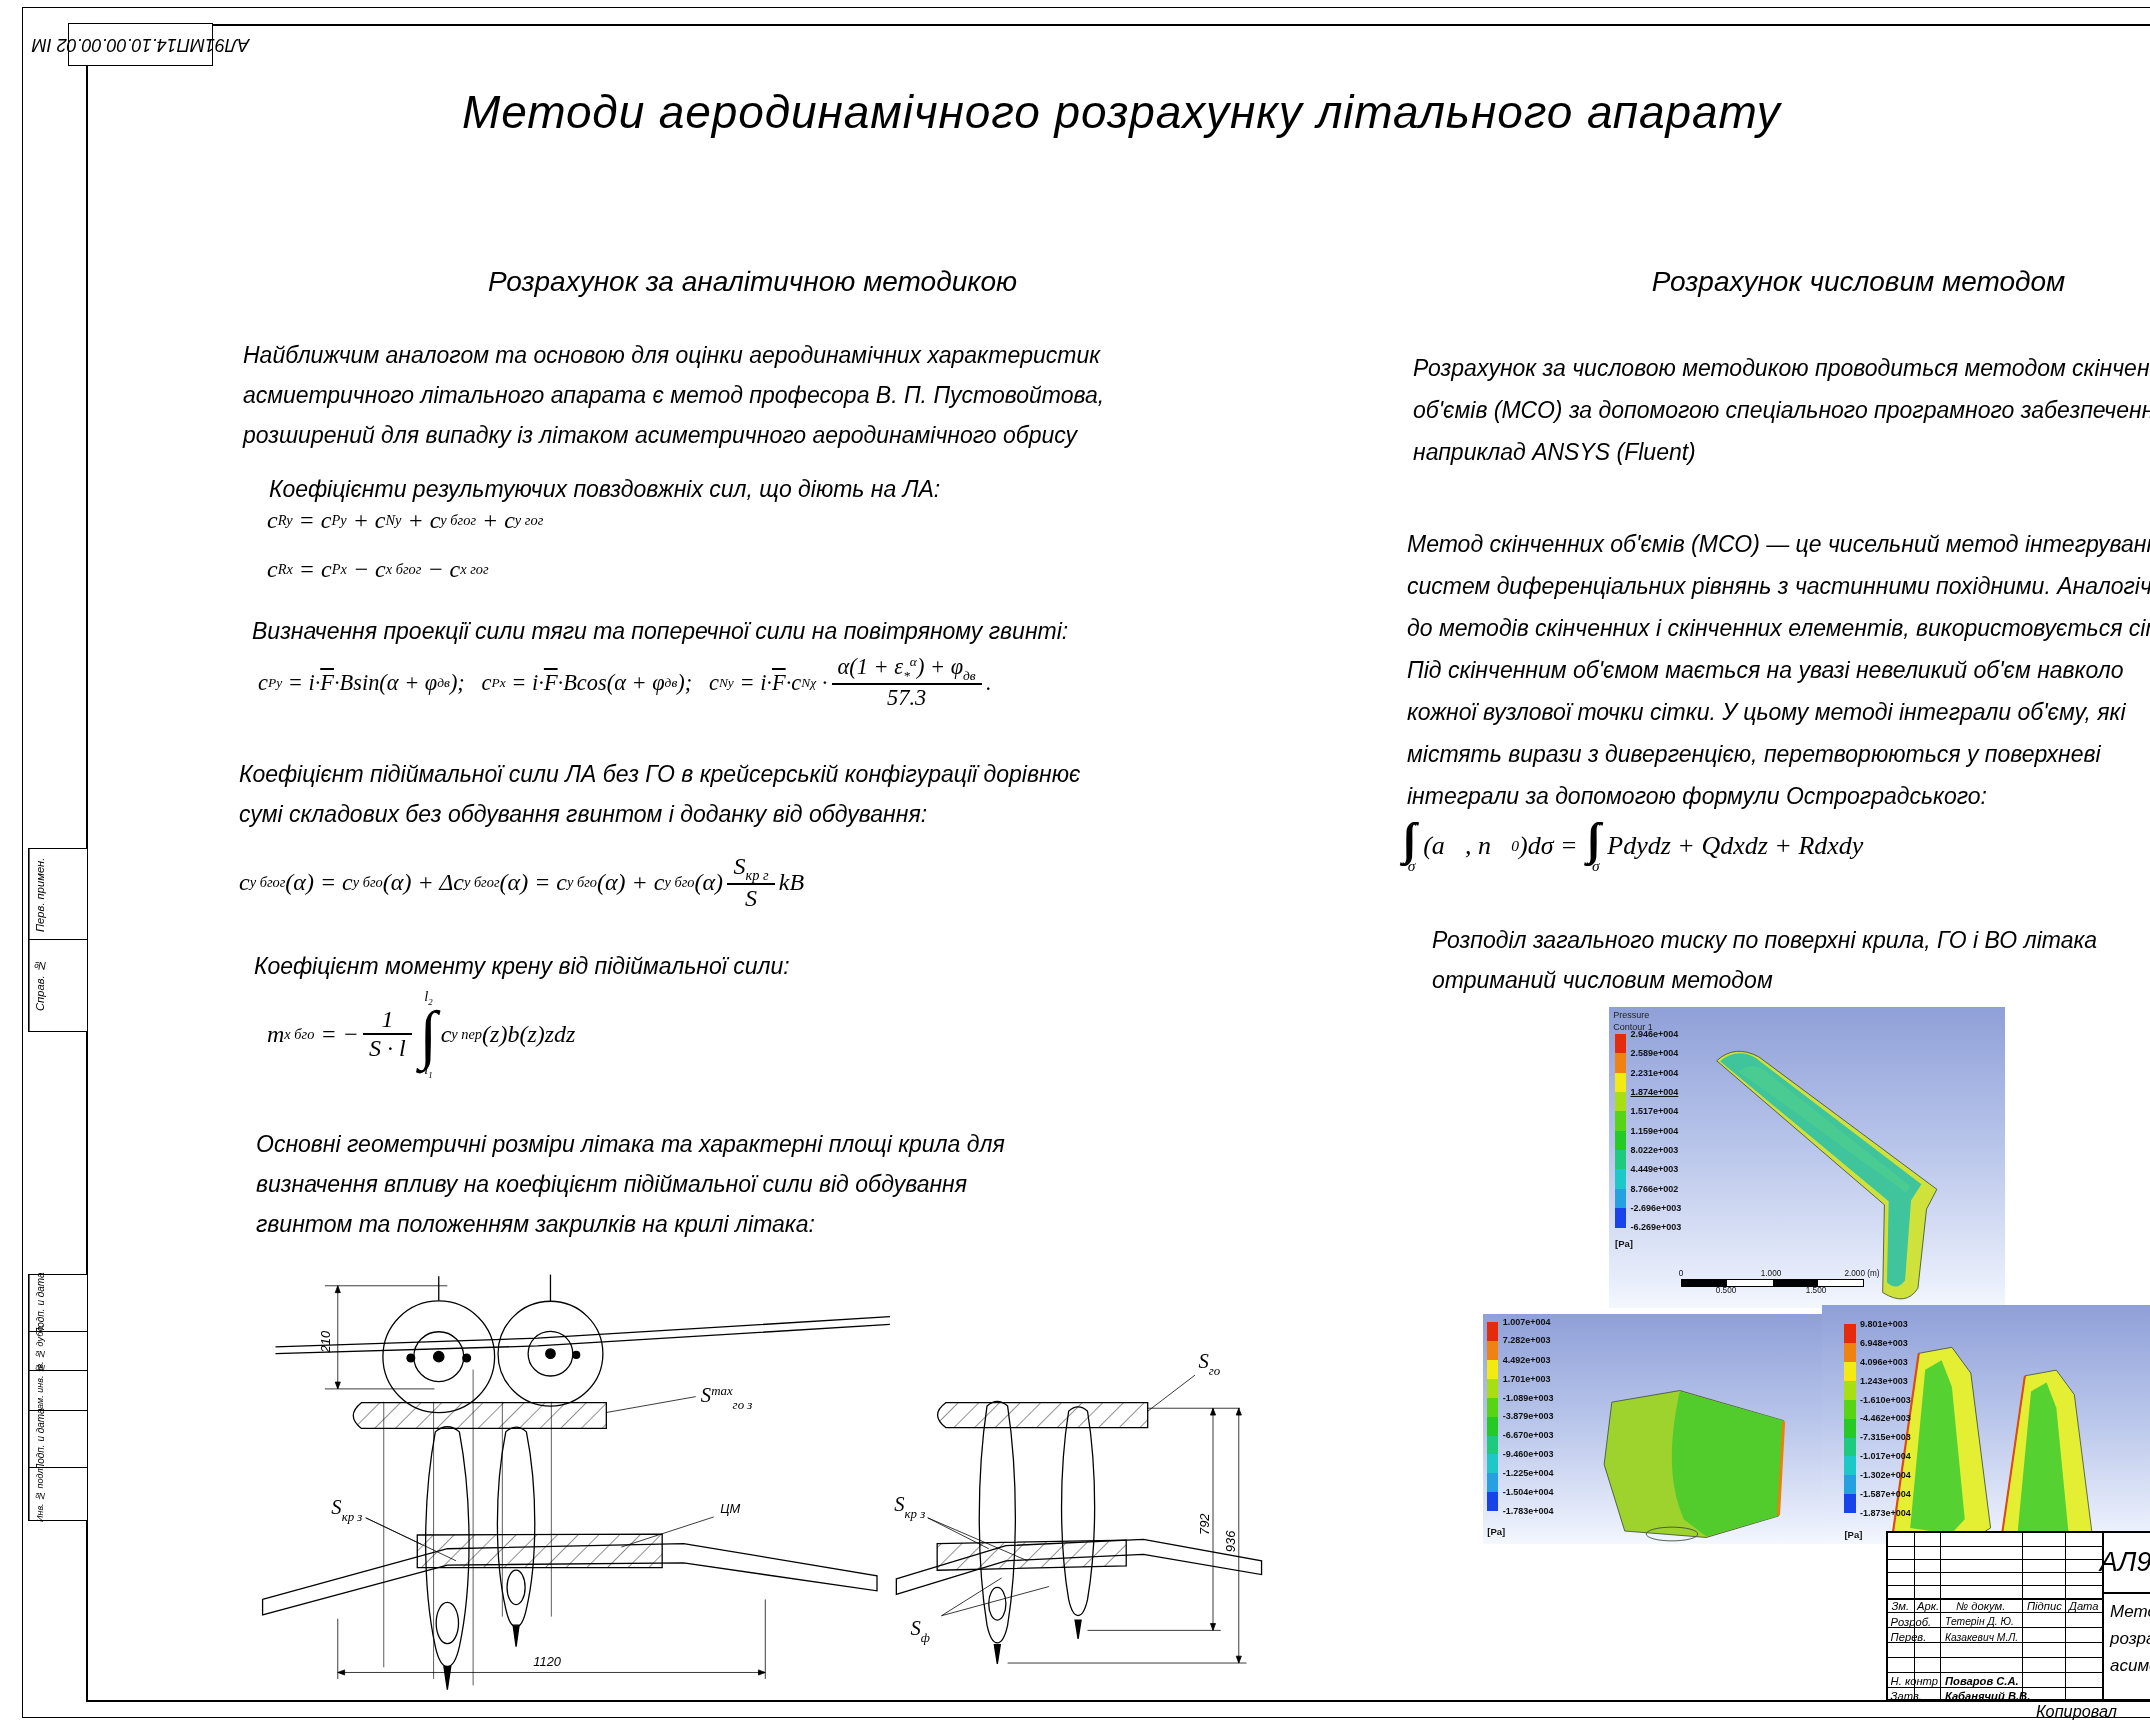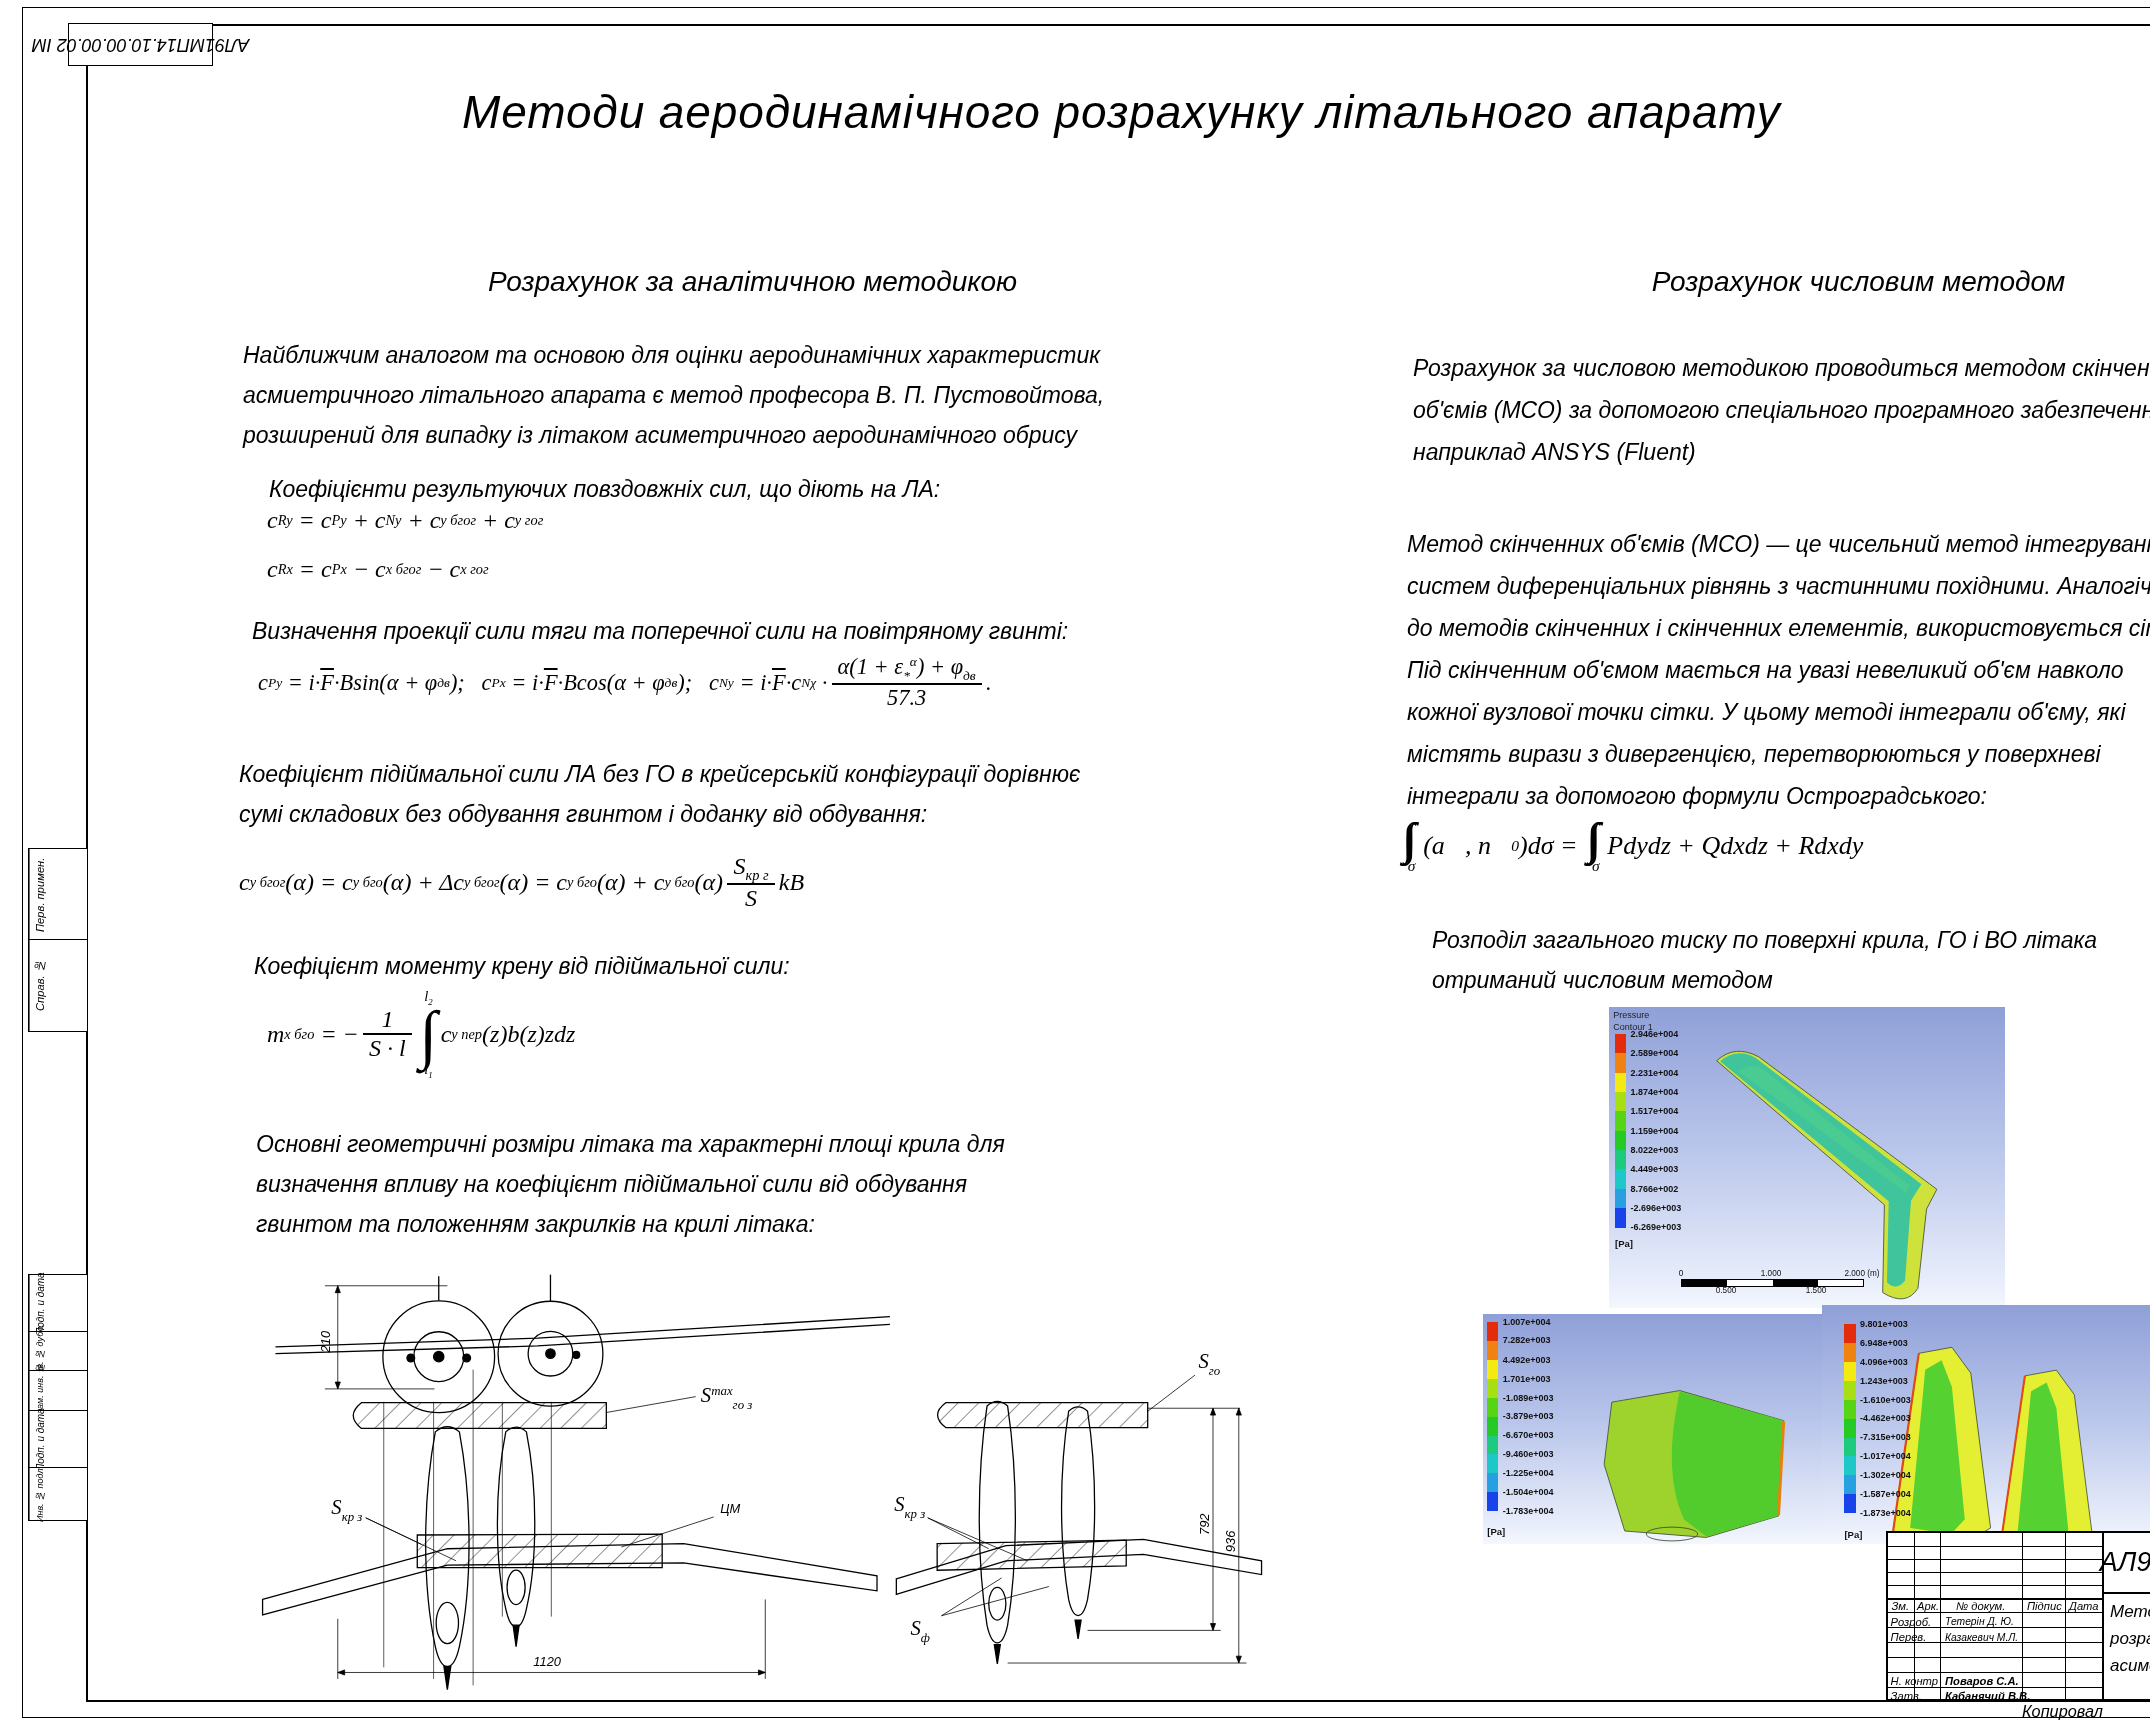--- a/index.html
+++ b/index.html
@@ -48,21 +48,21 @@
   .cbar-title{position:absolute;font-size:9px;color:#222;line-height:11.2px;white-space:pre-line;}
   .cbar-unit{position:absolute;font-size:9.5px;font-weight:bold;color:#111;}
   .ruler{position:absolute;width:181px;height:26px;}
   .ruler .bar{position:absolute;top:9.5px;left:0;width:181px;height:6px;border:0.9px solid #000;display:flex;}
   .ruler .bar i{flex:1;}
   .ruler .rl{position:absolute;font-size:8.2px;transform:translateX(-50%);white-space:nowrap;color:#111;}
   
   .tb{position:absolute;left:1886px;top:1531px;width:539px;height:170px;border:2.2px solid #000;box-sizing:border-box;background:#fff;}
   .tb .ln{position:absolute;background:#000;}
   .tb .cell-t{position:absolute;font-size:11.2px;font-style:italic;white-space:nowrap;}
-  .footer-t{position:absolute;font-size:16.3px;font-style:italic;white-space:nowrap;}
+  .footer-t{position:absolute;font-size:16.3px;font-style:italic;white-space:nowrap;margin-left:14px;}
   svg text{font-family:"Liberation Serif",serif;}
   .svglab{font-style:italic;font-size:48px;}
   .svgdim{font-family:"Liberation Sans",sans-serif;font-size:30px;font-style:italic;}
 </style>
 </head>
 <body>
 
 <div id="sheet">
   <div class="outer-border"></div>
   <div class="inner-frame"></div>
@@ -260,21 +260,21 @@
         <div class="seg" style="top: 58px; height: 19.6px; background: rgb(168, 223, 18);"></div>
         <div class="seg" style="top: 77px; height: 19.6px; background: rgb(87, 212, 20);"></div>
         <div class="seg" style="top: 97px; height: 19.6px; background: rgb(38, 202, 37);"></div>
         <div class="seg" style="top: 116px; height: 19.6px; background: rgb(30, 203, 126);"></div>
         <div class="seg" style="top: 135px; height: 19.6px; background: rgb(31, 200, 200);"></div>
         <div class="seg" style="top: 155px; height: 19.6px; background: rgb(39, 160, 226);"></div>
         <div class="seg" style="top: 174px; height: 19.6px; background: rgb(24, 67, 234);"></div>
         <span class="cl" style="top: -5.2px;">2.946e+004</span>
         <span class="cl" style="top: 14px;">2.589e+004</span>
         <span class="cl" style="top: 34px;">2.231e+004</span>
-        <span class="cl" style="top: 53px;">1.874e+004</span>
+        <span class="cl" style="top: 53px; text-decoration: underline;">1.874e+004</span>
         <span class="cl" style="top: 72px;">1.517e+004</span>
         <span class="cl" style="top: 92px;">1.159e+004</span>
         <span class="cl" style="top: 111px;">8.022e+003</span>
         <span class="cl" style="top: 130px;">4.449e+003</span>
         <span class="cl" style="top: 150px;">8.766e+002</span>
         <span class="cl" style="top: 169px;">-2.696e+003</span>
         <span class="cl" style="top: 188px;">-6.269e+003</span>
       </div>
     <div class="cbar-unit" style="left:6px;top:231px;">[Pa]</div>
     <div class="ruler" style="left:72px;top:262px;">

